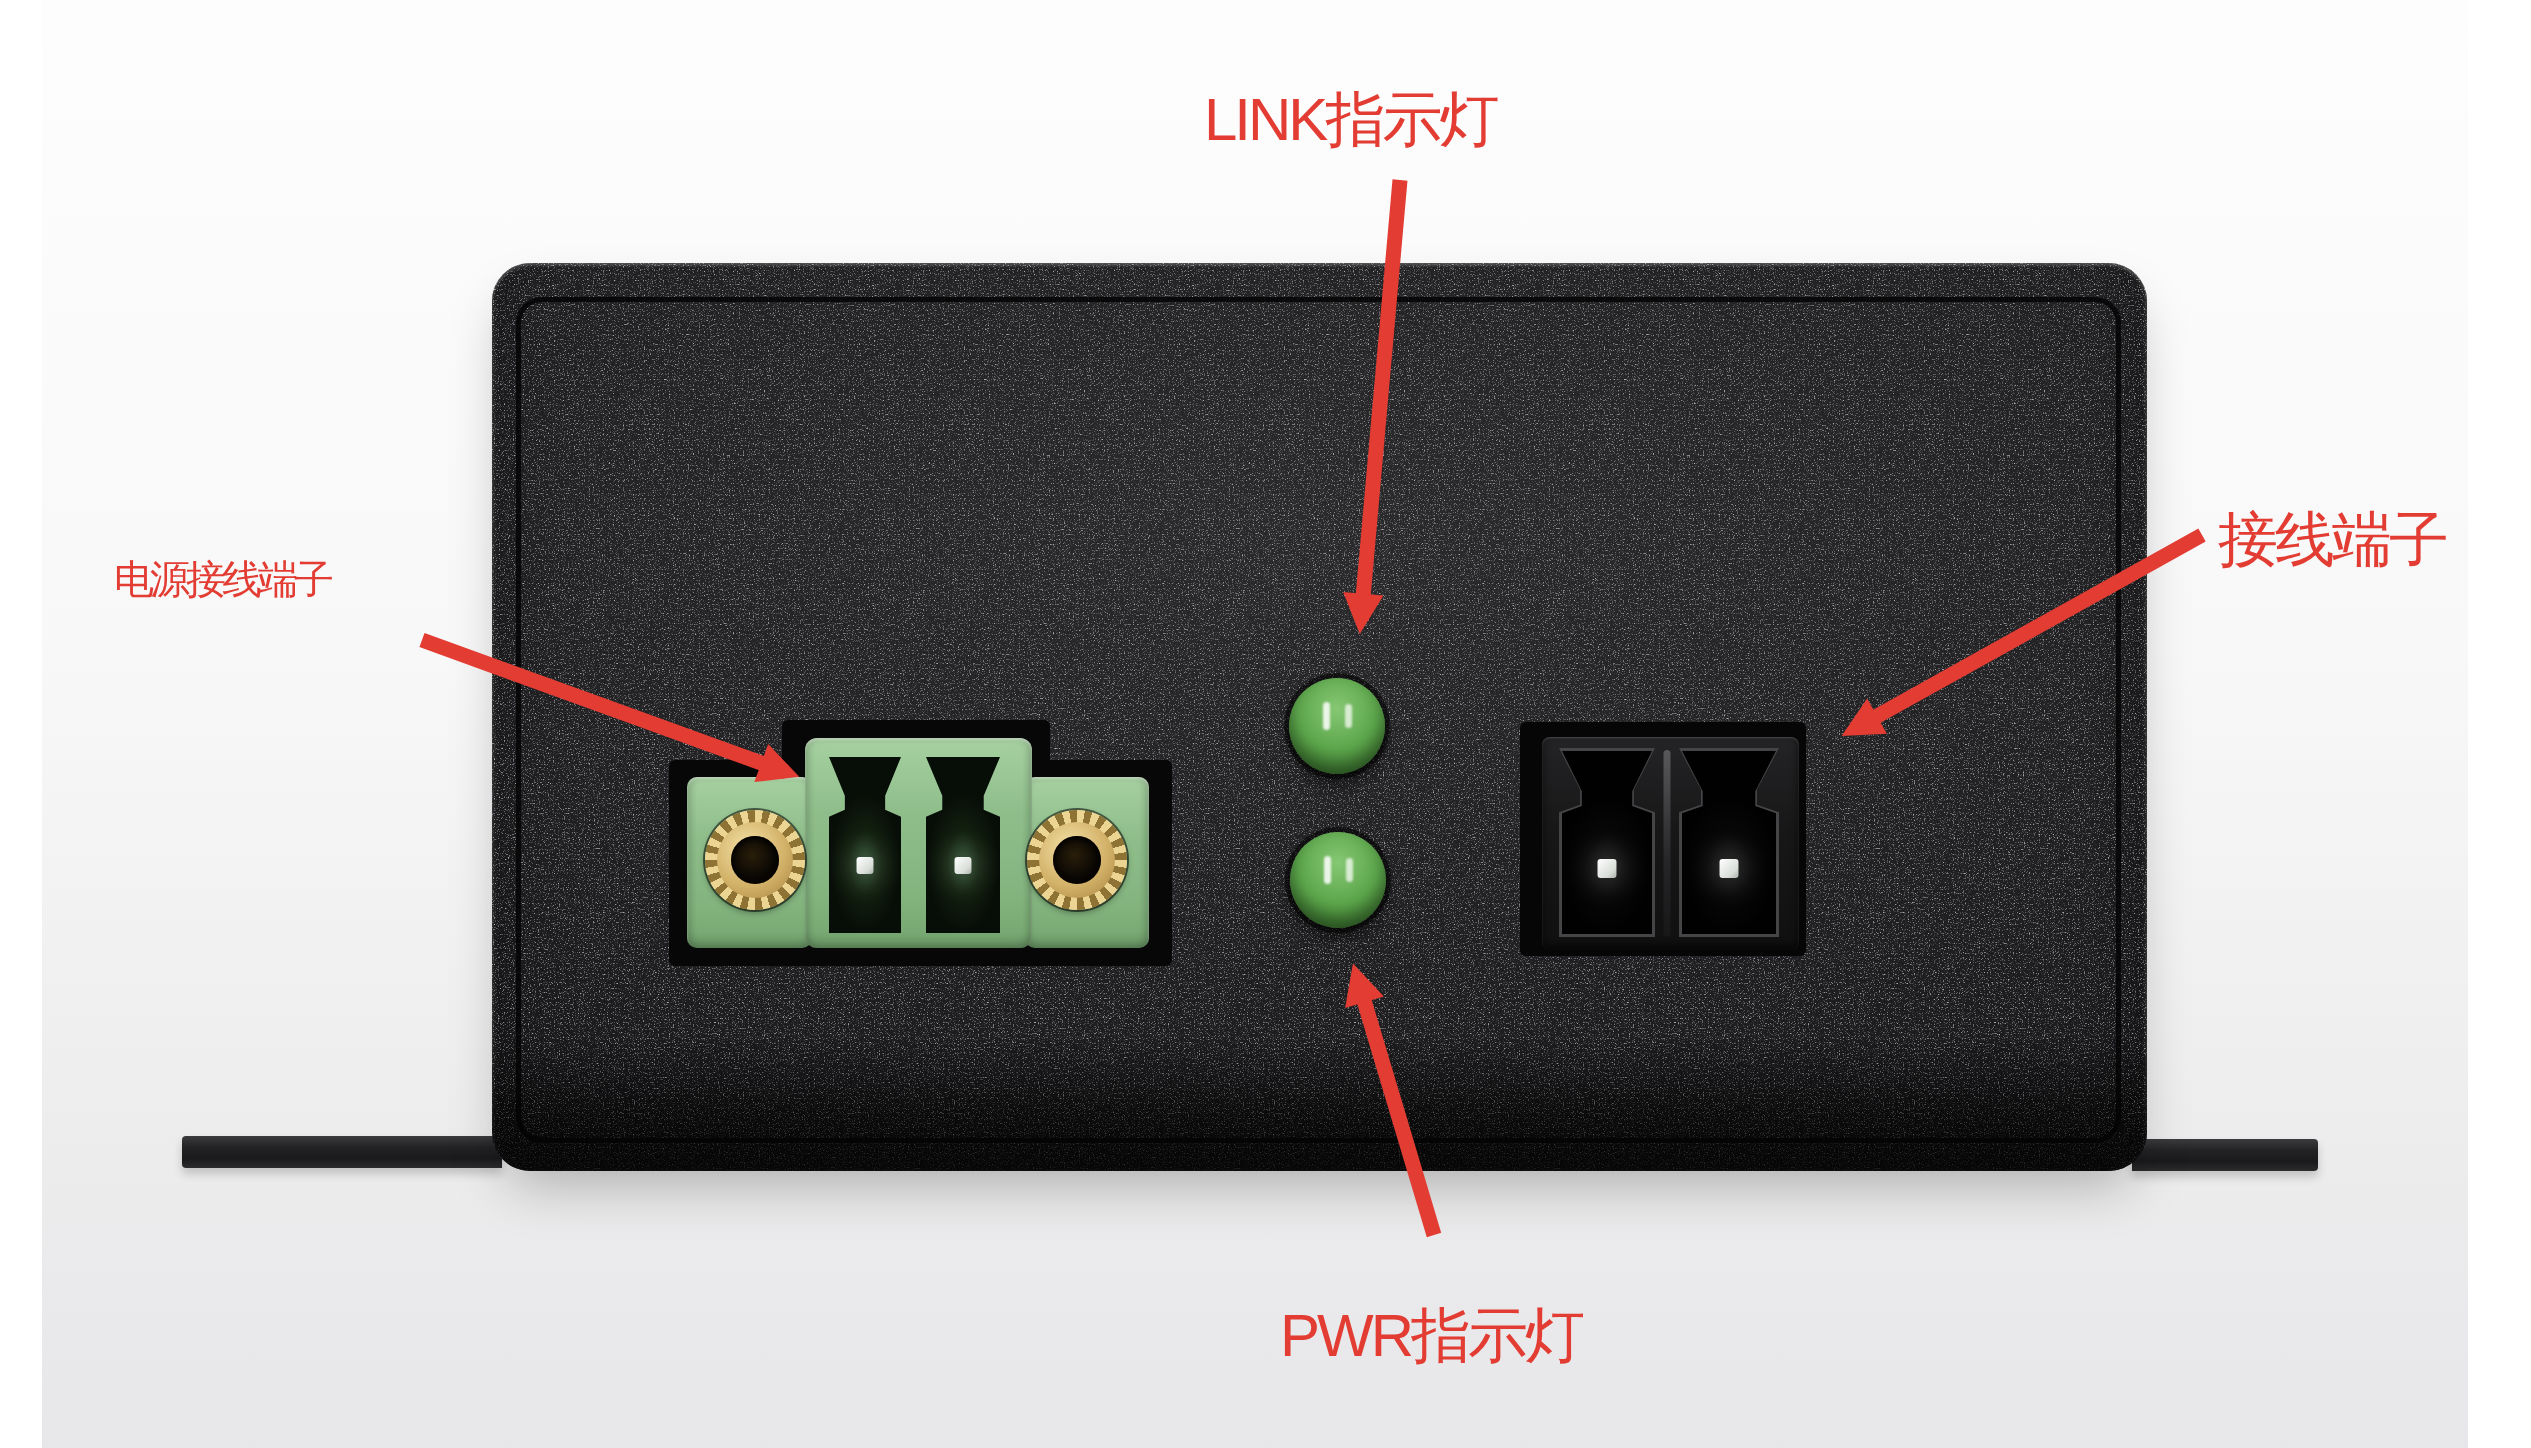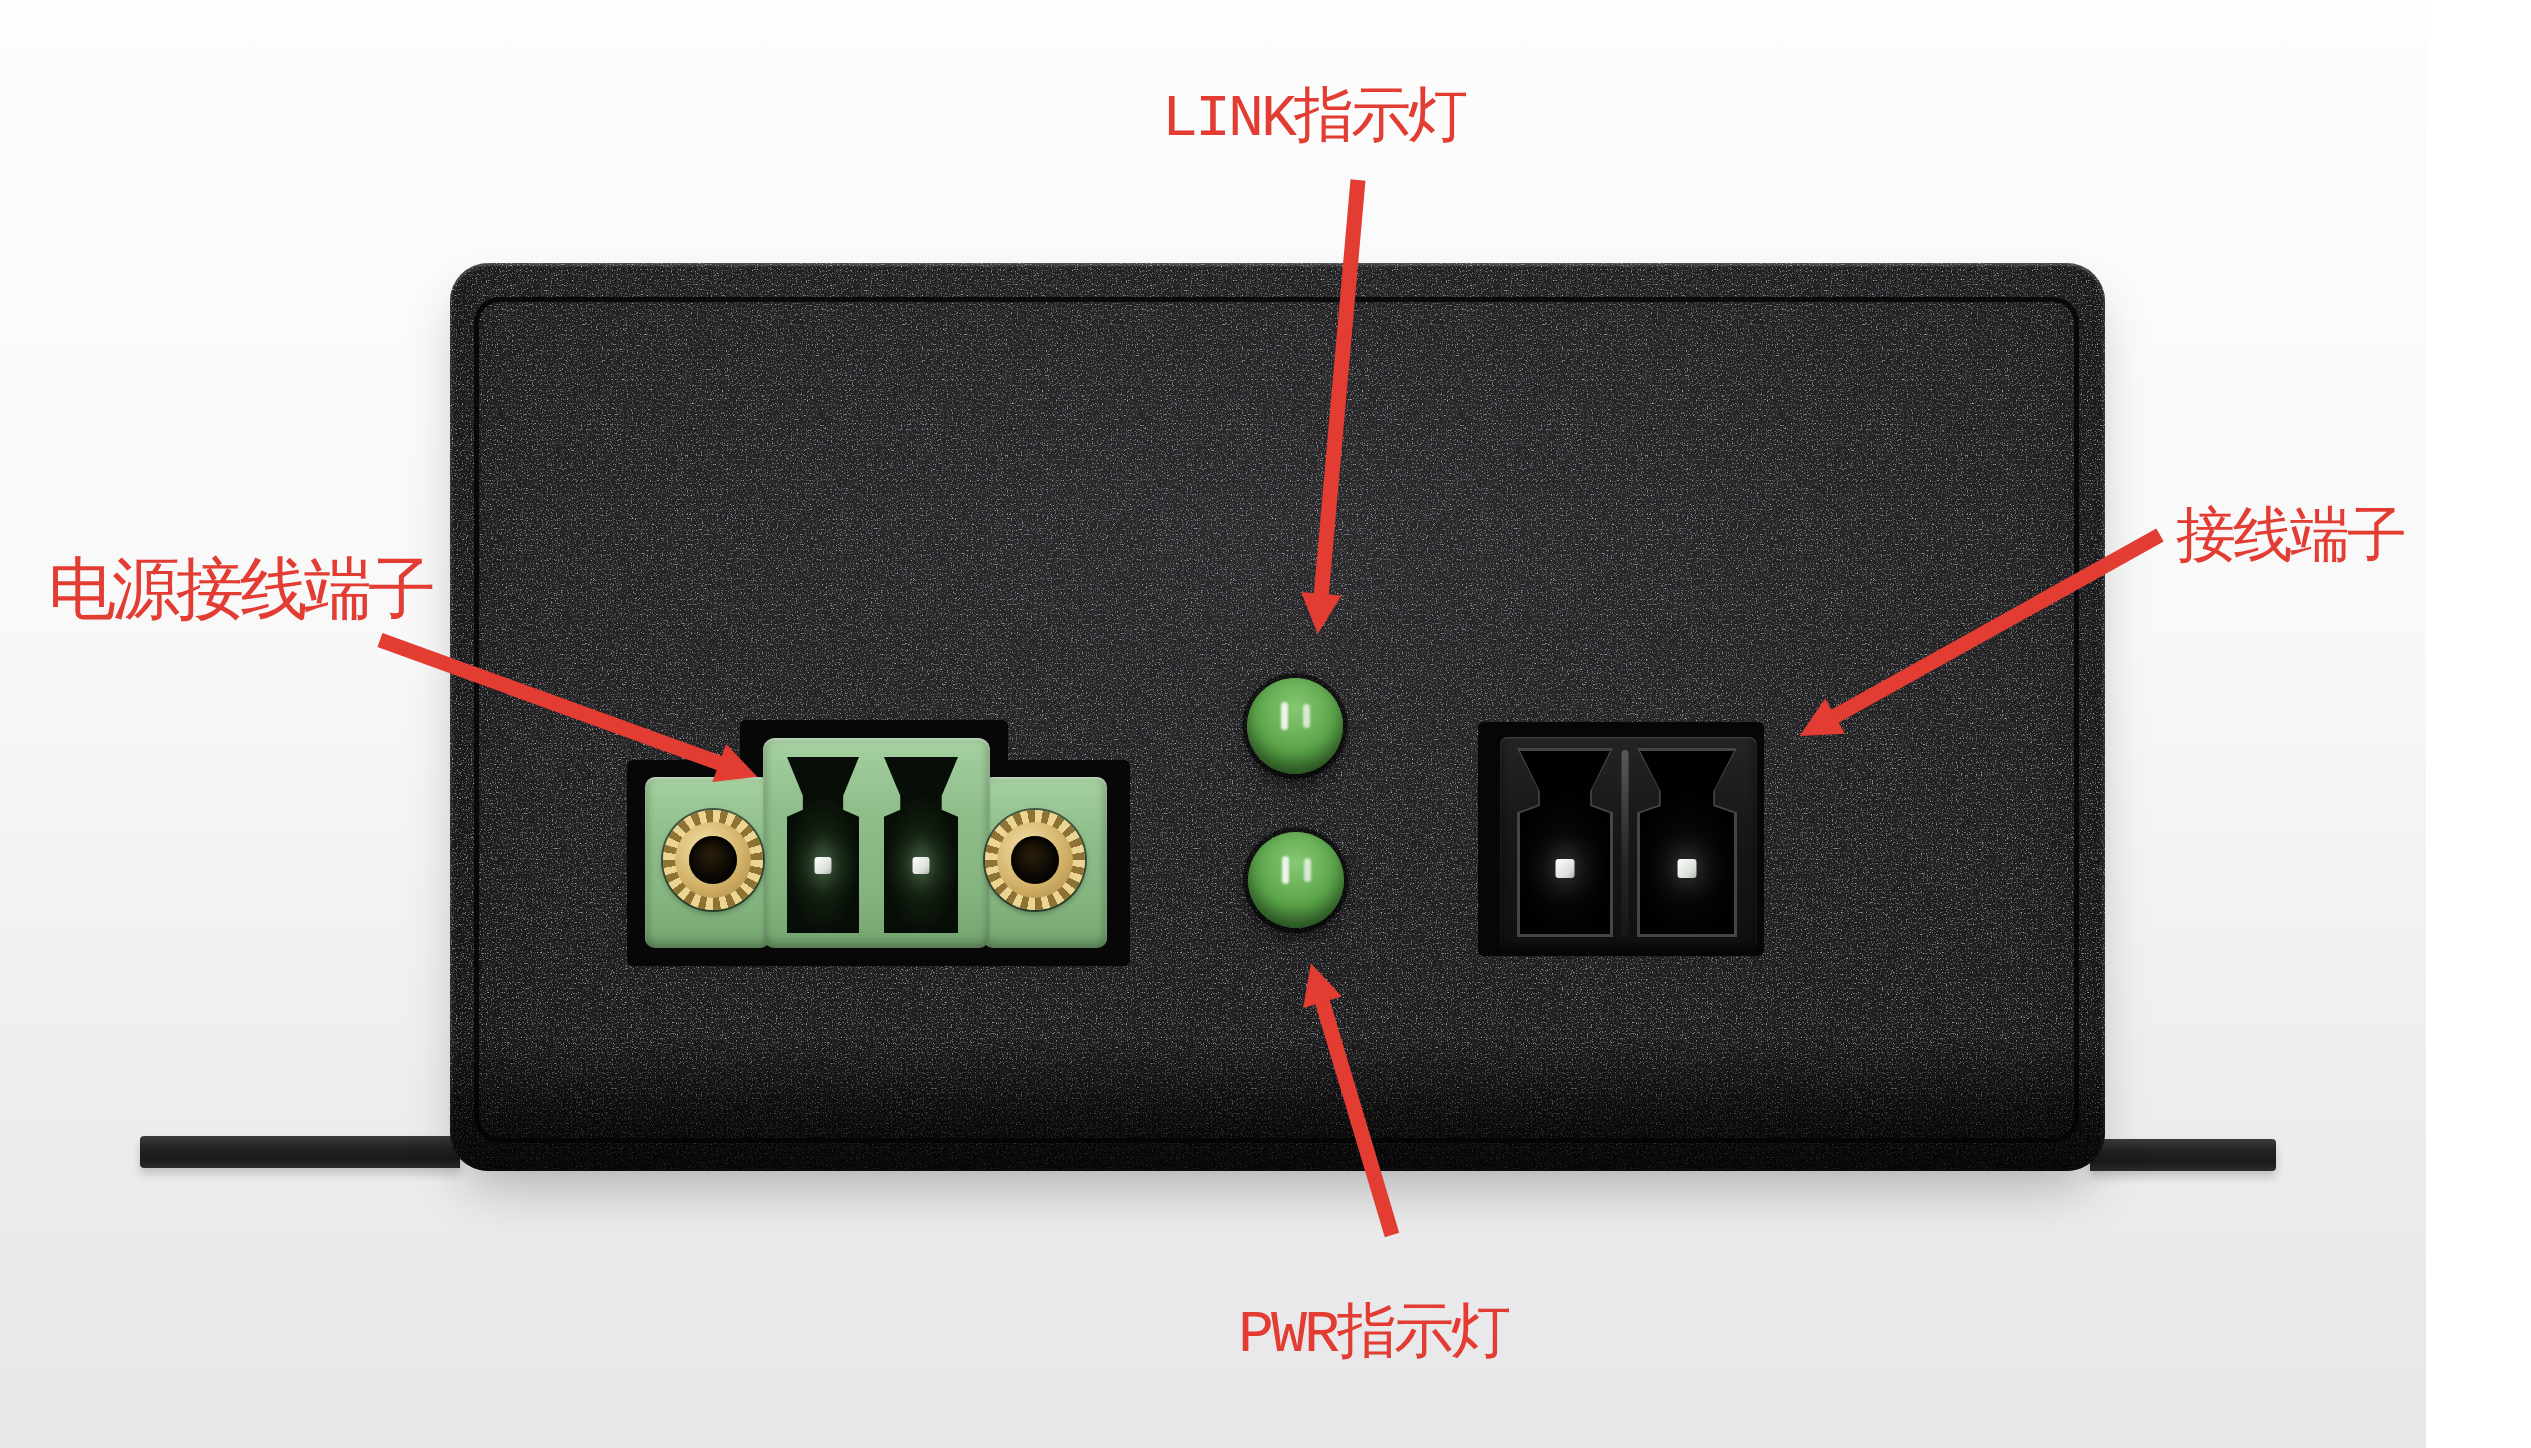--- a/index.html
+++ b/index.html
@@ -6,21 +6,22 @@
     --annotation:#e23c33;
     --led-green:#5ca64b;
     --terminal-green:#8fbe8b;
     --case:#1f1f21;
   }
   *{box-sizing:border-box;}
   body{margin:0;}
   .stage{
     position:relative; width:2426px; height:1448px; overflow:hidden;
     background:linear-gradient(180deg,#fdfdfd 0%,#f8f8f9 45%,#ececed 80%,#e7e7ea 100%);
-    font-family:Liberation Mono, monospace;
+    font-family:Liberation Sans, sans-serif;
+    margin-left:42px;
   }
 
   
   .flange{
     position:absolute; height:32px; z-index:1;
     background:linear-gradient(180deg,#3c3c3e 0%,#232325 35%,#1a1a1c 70%,#2c2c2e 100%);
     box-shadow:0 6px 10px rgba(0,0,0,.18);
   }
   .flange.left{left:140px; top:1136px; width:320px; border-radius:4px 0 0 4px;}
   .flange.right{left:2090px; top:1139px; width:186px; border-radius:0 4px 4px 0;}
@@ -142,21 +143,21 @@
     transform:translateX(-50%); border-radius:4px;
     background:linear-gradient(180deg,rgba(170,170,175,.4) 0%,rgba(110,110,115,.18) 60%,rgba(80,80,85,.1) 100%);
   }
 
   
   .label{
     position:absolute; z-index:4; color:var(--annotation);
     font-size:60px; letter-spacing:-3px; white-space:nowrap; line-height:1.05;
   }
   .lbl-link{left:1162px; top:88px;}
-  .lbl-power{left:48px; top:558px; font-size:68px; letter-spacing:-4px;}
+  .lbl-power{left:72px; top:558px; font-size:40px; letter-spacing:-4px;}
   .lbl-term{left:2176px; top:508px;}
   .lbl-pwr{left:1238px; top:1304px;}
   .arrows{position:absolute; left:0; top:0; z-index:3;}
   .arrow{stroke:var(--annotation); stroke-width:15; fill:none;}
   #arrowhead path{fill:var(--annotation);}
 </style>
 </head>
 <body>
 
 <div class="stage">

